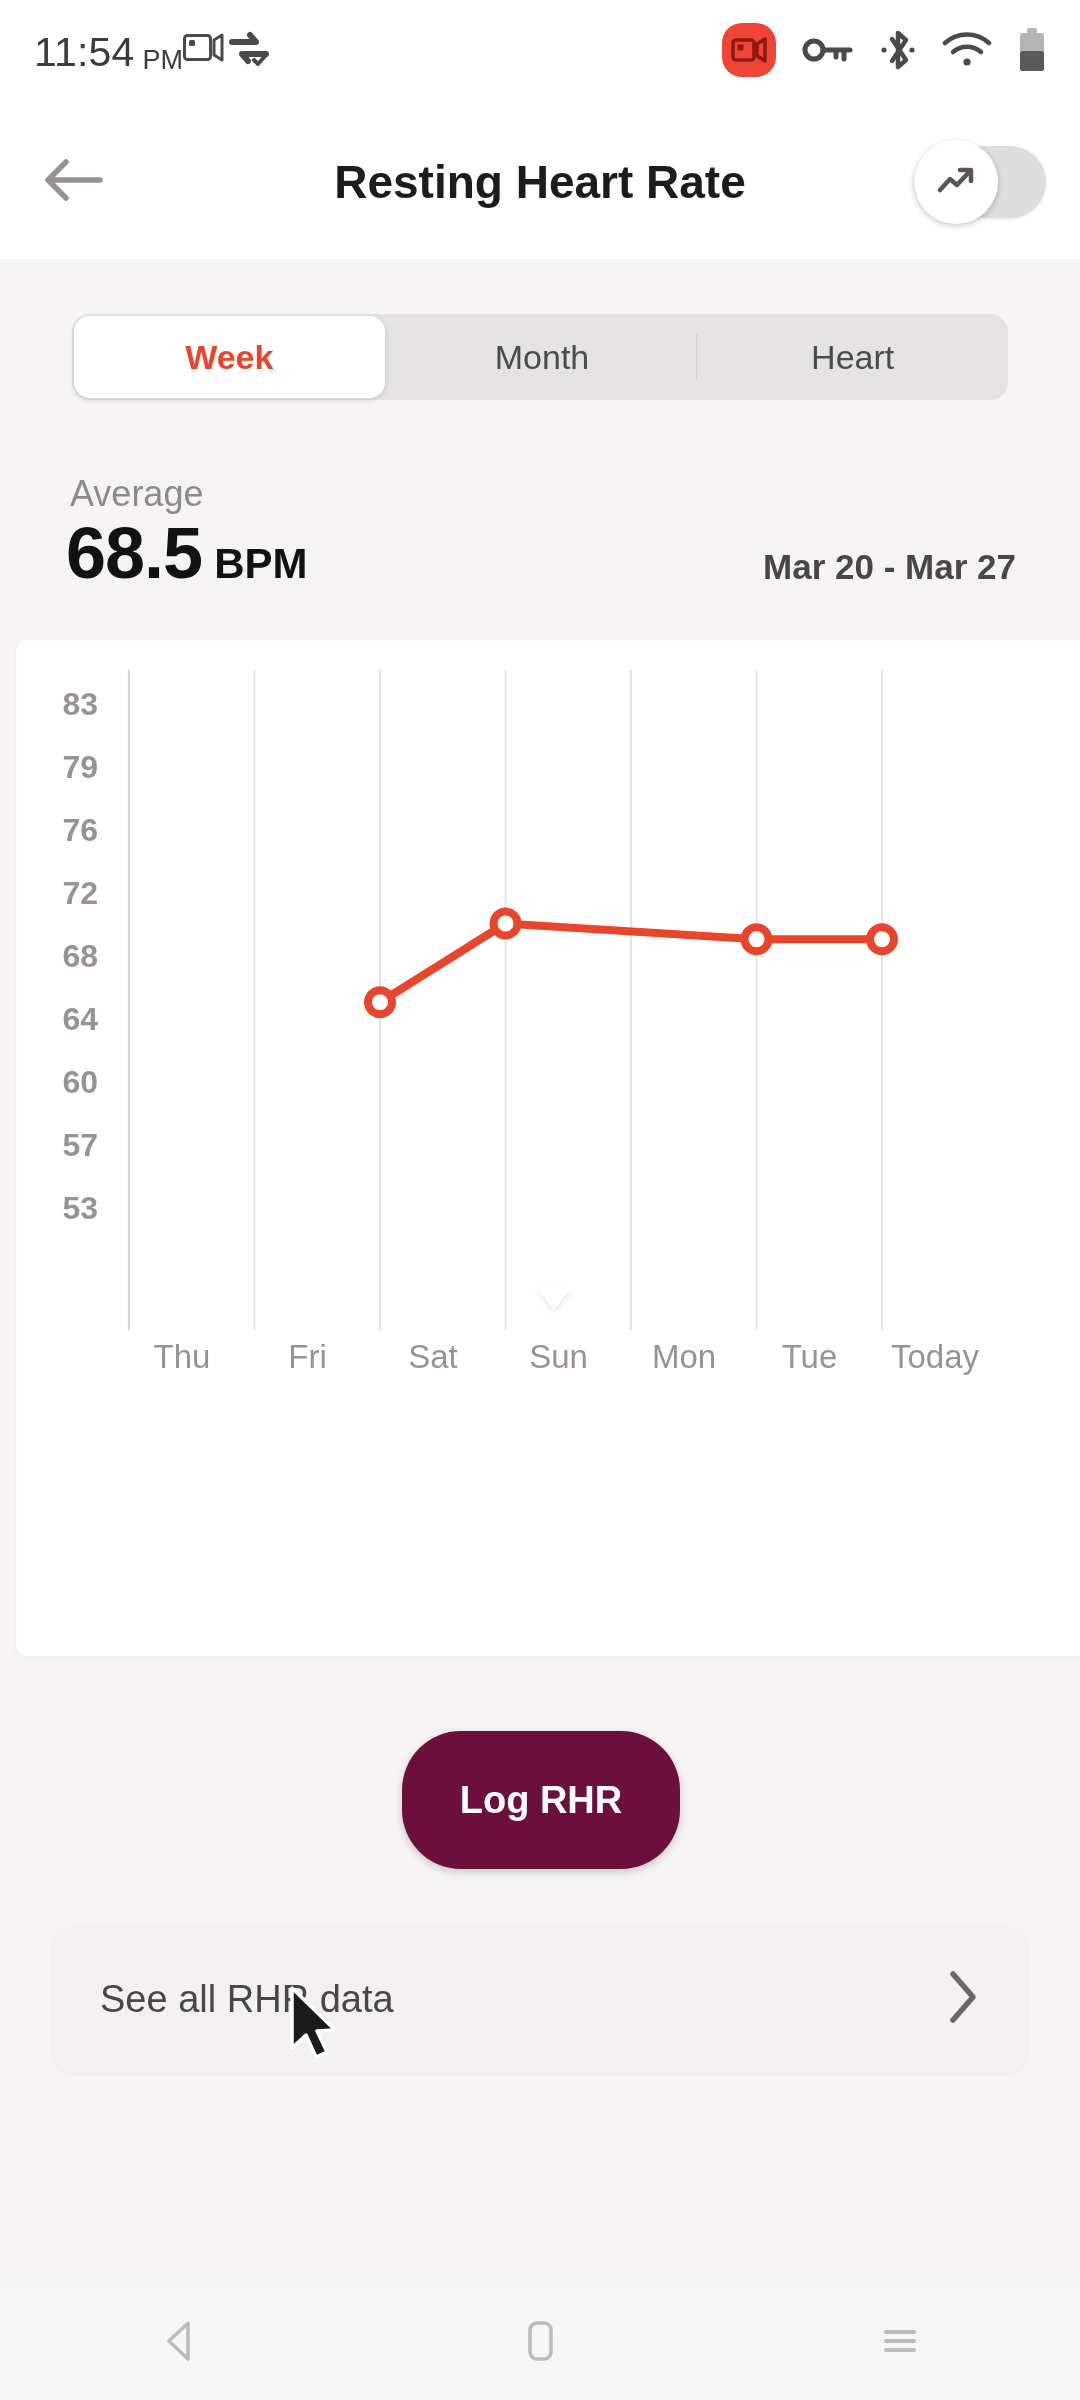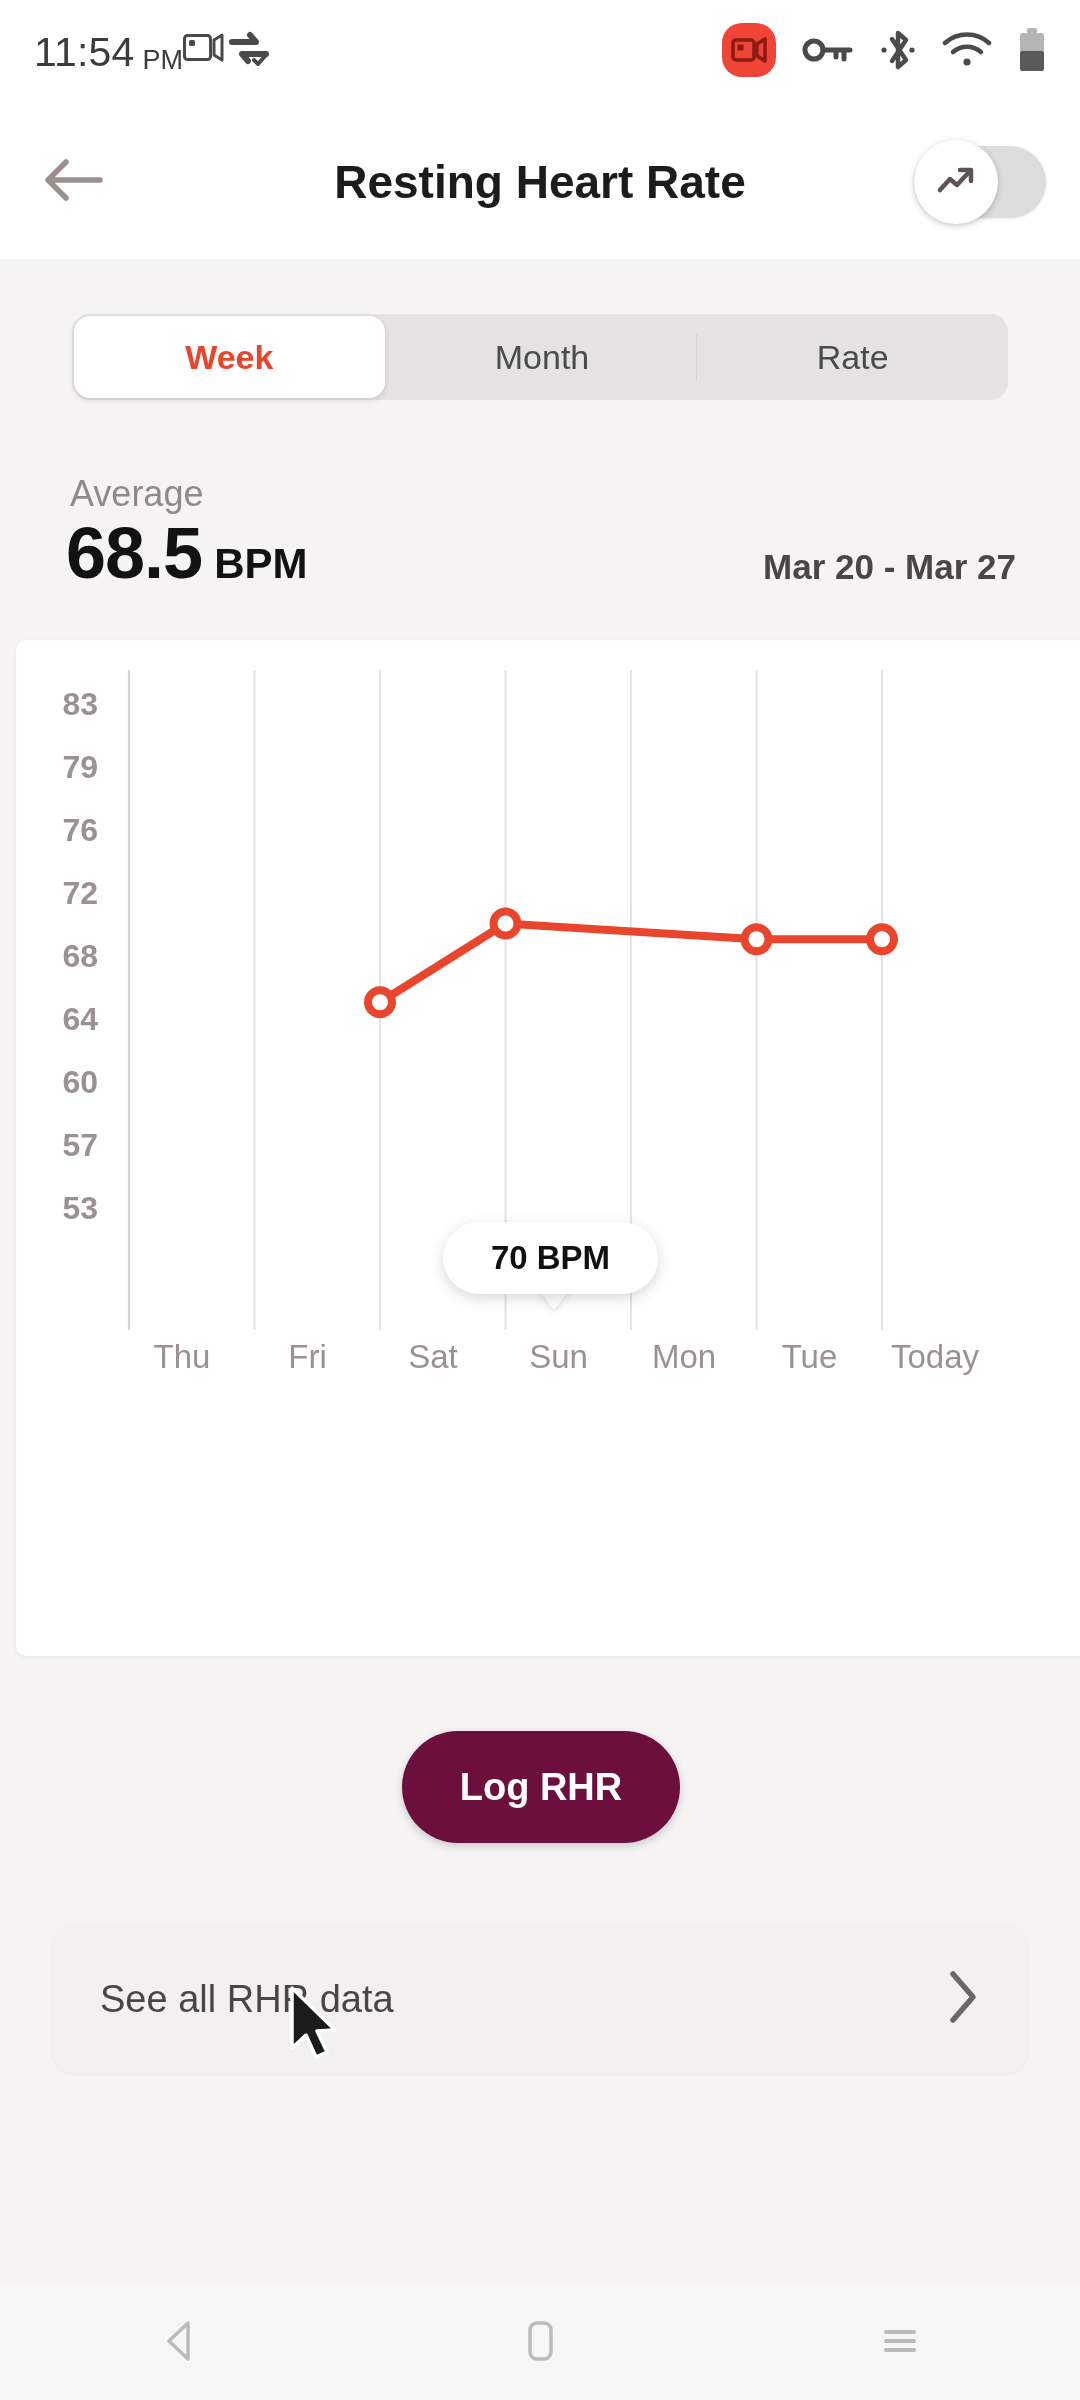--- a/index.html
+++ b/index.html
@@ -94,21 +94,21 @@
   }
   .tooltip-tail{
     position:absolute; left:537px; top:1029px; width:0; height:0;
     border-left:17px solid transparent; border-right:17px solid transparent;
     border-top:22px solid #ffffff; z-index:5;
     filter:drop-shadow(0 3px 3px rgba(0,0,0,.10));
   }
 
   
   .log-btn{
-    position:absolute; top:1472px; left:402px; width:278px; height:112px;
+    position:absolute; top:1472px; left:402px; width:278px; height:138px;
     background:#6d0f3c; border-radius:59px; color:#ffffff;
     font-size:38px; font-weight:bold;
     display:flex; align-items:center; justify-content:center;
     box-shadow:0 3px 8px rgba(0,0,0,.18);
   }
 
   
   .seeall{
     position:absolute; top:1666px; left:52px; width:976px; height:148px;
     background:#f2f0f0; border-radius:22px;
@@ -218,21 +218,21 @@
 
     <div class="segmented">
       <div class="seg active">
         <span>Week</span>
       </div>
       <div class="seg">
         <span>Month</span>
         <span class="seg-div"></span>
       </div>
       <div class="seg">
-        <span>Rate</span>
+        <span>Heart</span>
       </div>
     </div>
 
     <div class="avg-label">Average</div>
     <div class="avg-row">
       <span class="avg-value">68.5</span>
       <span class="avg-unit">BPM</span>
     </div>
     <div class="daterange">Mar 20 - Mar 27</div>
 
@@ -263,23 +263,20 @@
           <text x="919" y="728" text-anchor="middle" font-size="33" fill="#9a9292" font-family="&quot;Liberation Sans&quot;, sans-serif">Today</text>
           <path d="M 364 362.25 L 489.5 283.5 L 740.5 299.25 L 866 299.25" fill="none" stroke="#e8452c" stroke-width="8" stroke-linecap="round" stroke-linejoin="round"></path>
           <circle cx="364" cy="362.25" r="12" fill="#ffffff" stroke="#e8452c" stroke-width="8"></circle>
           <circle cx="489.5" cy="283.5" r="12" fill="#ffffff" stroke="#e8452c" stroke-width="8"></circle>
           <circle cx="740.5" cy="299.25" r="12" fill="#ffffff" stroke="#e8452c" stroke-width="8"></circle>
           <circle cx="866" cy="299.25" r="12" fill="#ffffff" stroke="#e8452c" stroke-width="8"></circle>
         </svg>
     </div>
 
     <div class="tooltip-tail"></div>
-    <div class="tooltip">
-      <span>70 BPM</span>
-    </div>
 
     <div class="log-btn">
       <span>Log RHR</span>
     </div>
 
     <div class="seeall">
       <span class="seeall-label">See all RHR data</span>
       <span class="seeall-chev">
         <svg width="34" height="56" viewBox="0 0 34 56">
           <path d="M7 5 L27 28 L7 51" fill="none" stroke="#6d6666" stroke-width="5.5" stroke-linecap="round" stroke-linejoin="round"></path>

